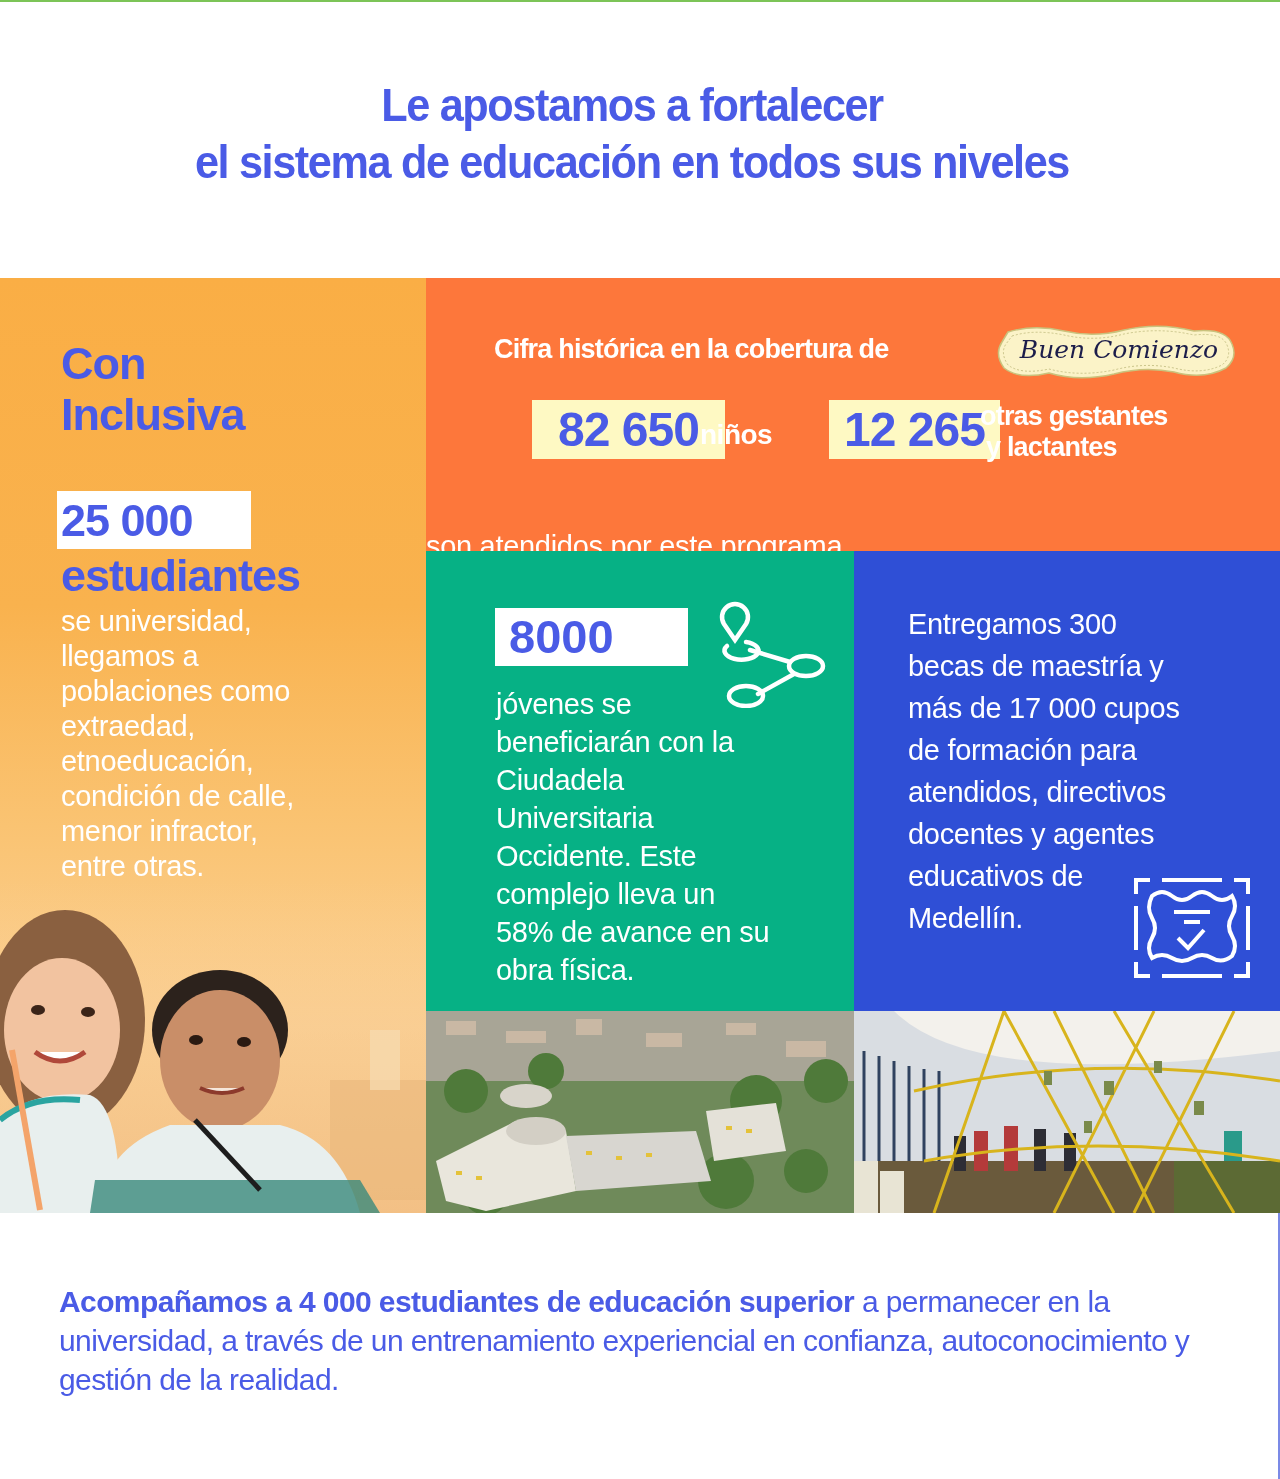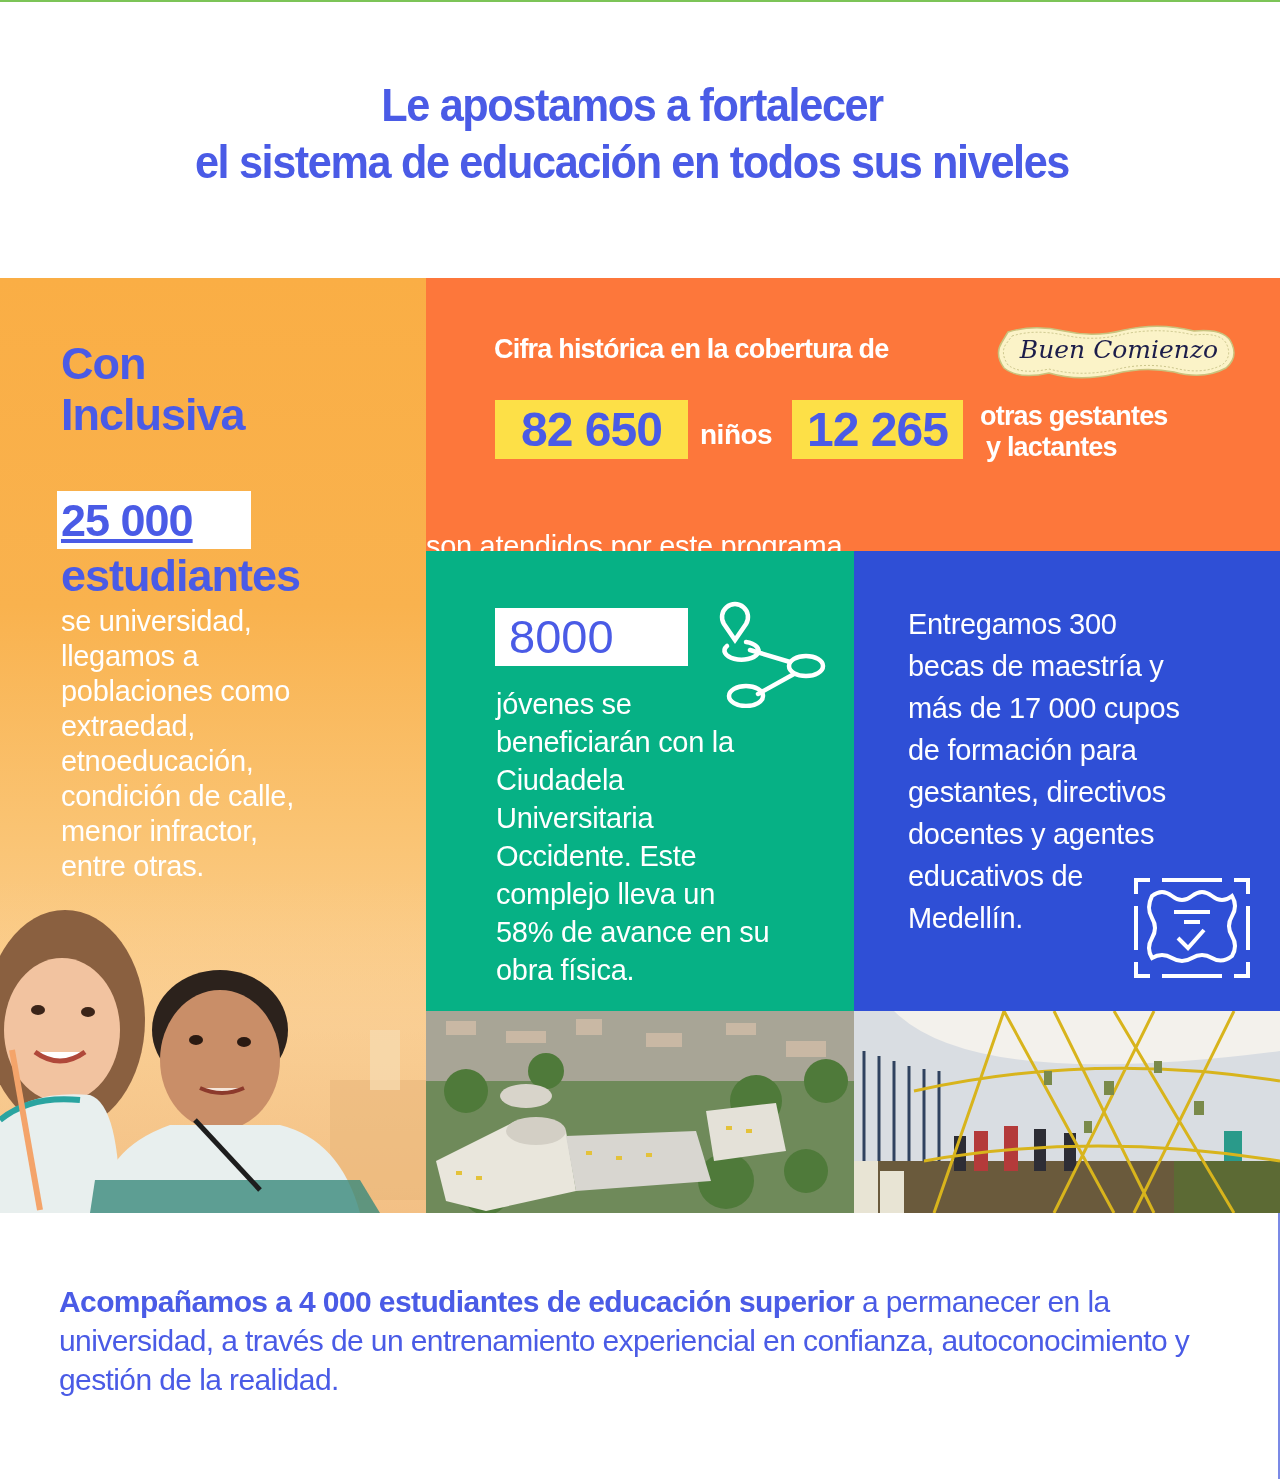--- a/index.html
+++ b/index.html
@@ -19,45 +19,45 @@
   .p-orange { left: 426px; top: 278px; width: 854px; height: 273px; background: #fd773b; }
   .p-green { left: 426px; top: 551px; width: 428px; height: 460px; background: #06b185; }
   .p-blue { left: 854px; top: 551px; width: 426px; height: 460px; background: #2f4fd6; }
   .p-photo1 { left: 426px; top: 1011px; width: 428px; height: 202px; }
   .p-photo2 { left: 854px; top: 1011px; width: 426px; height: 202px; }
 
   
   .inc-title { position: absolute; left: 61px; top: 338px; color: #4a5be6; font-weight: bold; font-size: 45px; line-height: 51px; letter-spacing: -1px; }
   .inc-title span { display: block; }
   .inc-num-box { position: absolute; left: 57px; top: 491px; width: 194px; height: 58px; background: #ffffff; }
-  .inc-num { position: absolute; left: 61px; top: 495px; color: #4a5be6; font-weight: bold; font-size: 45px; line-height: 51px; letter-spacing: -1px; text-decoration: underline; }
+  .inc-num { position: absolute; left: 61px; top: 495px; color: #4a5be6; font-weight: bold; font-size: 45px; line-height: 51px; letter-spacing: -1px; }
   .inc-unit { position: absolute; left: 61px; top: 550px; color: #4a5be6; font-weight: bold; font-size: 45px; line-height: 51px; letter-spacing: -1px; }
   .inc-body { position: absolute; left: 61px; top: 604px; color: #ffffff; font-size: 29px; line-height: 35px; letter-spacing: -0.3px; }
   .inc-body span { display: block; }
 
   
   .kids { position: absolute; left: 0; top: 880px; width: 426px; height: 333px; }
 
   
   .bc-label { position: absolute; left: 494px; top: 332px; color: #ffffff; font-weight: bold; font-size: 27px; line-height: 34px; letter-spacing: -0.8px; }
   .bc-logo { position: absolute; left: 994px; top: 322px; width: 244px; height: 60px; }
   .bc-logo-text { position: absolute; left: 1014px; top: 330px; width: 210px; text-align: center; color: #1c1d4a; font-family: "DejaVu Serif", serif; font-style: italic; font-size: 25px; line-height: 40px; }
-  .num-box { position: absolute; background: #fde047; height: 59px; top: 400px; }
+  .num-box { position: absolute; background: #fef9c3; height: 59px; top: 400px; margin-left: 37px; }
   .num-box span { display: block; text-align: center; color: #4a5be6; font-weight: bold; font-size: 48px; line-height: 59px; letter-spacing: -1px; }
   .nb1 { left: 495px; width: 193px; }
   .nb2 { left: 792px; width: 171px; }
   .ninos { position: absolute; left: 700px; top: 418px; color: #ffffff; font-weight: bold; font-size: 28px; line-height: 34px; letter-spacing: -0.5px; }
   .madres { position: absolute; left: 980px; top: 401px; color: #ffffff; font-weight: bold; font-size: 27px; line-height: 31px; letter-spacing: -0.8px; }
   .madres span { display: block; }
   .madres span:nth-child(2) { padding-left: 6px; }
   .atendidos { position: absolute; left: 426px; top: 480px; width: 854px; color: #ffffff; font-size: 29px; line-height: 36px; letter-spacing: -0.3px; margin-top: 48px; }
 
   
   .g-box { position: absolute; left: 495px; top: 608px; width: 193px; height: 58px; background: #ffffff; }
-  .g-num { position: absolute; left: 509px; top: 610px; color: #4a5be6; font-weight: normal; font-size: 47px; line-height: 54px; }
+  .g-num { position: absolute; left: 509px; top: 610px; color: #4a5be6; font-weight: bold; font-size: 47px; line-height: 54px; }
   .g-icon { position: absolute; left: 710px; top: 596px; width: 120px; height: 112px; }
   .g-body { position: absolute; left: 496px; top: 685px; color: #ffffff; font-size: 29px; line-height: 38px; letter-spacing: -0.3px; }
   .g-body span { display: block; }
 
   
   .b-body { position: absolute; left: 908px; top: 603px; color: #ffffff; font-size: 29px; line-height: 42px; letter-spacing: -0.3px; }
   .b-body span { display: block; }
   .b-icon { position: absolute; left: 1134px; top: 878px; width: 116px; height: 100px; }
 
   
@@ -168,21 +168,21 @@
   <span>58% de avance en su</span>
   <span>obra física.</span>
 </div>
 
 <div class="panel p-blue"></div>
 <div class="b-body">
   <span>Entregamos 300</span>
   <span>becas de maestría y</span>
   <span>más de 17 000 cupos</span>
   <span>de formación para</span>
-  <span>gestantes, directivos</span>
+  <span>atendidos, directivos</span>
   <span>docentes y agentes</span>
   <span>educativos de</span>
   <span>Medellín.</span>
 </div>
 <svg class="b-icon" viewBox="0 0 116 100" fill="none" stroke="#ffffff" stroke-width="4">
   <path d="M2 16 V2 H16 M28 2 H88 M100 2 H114 V16 M114 28 V72 M114 84 V98 H100 M88 98 H28 M16 98 H2 V84 M2 72 V28"></path>
   <path d="M18 18 Q28 10 38 18 T58 18 T78 18 T98 18 Q104 28 98 38 T98 58 T98 78 Q88 86 78 80 T58 80 T38 80 T18 80 Q12 70 18 60 T18 40 T18 18 Z"></path>
   <line x1="40" y1="34" x2="76" y2="34"></line>
   <line x1="50" y1="44" x2="66" y2="44"></line>
   <path d="M44 60 L54 70 L70 52"></path>

